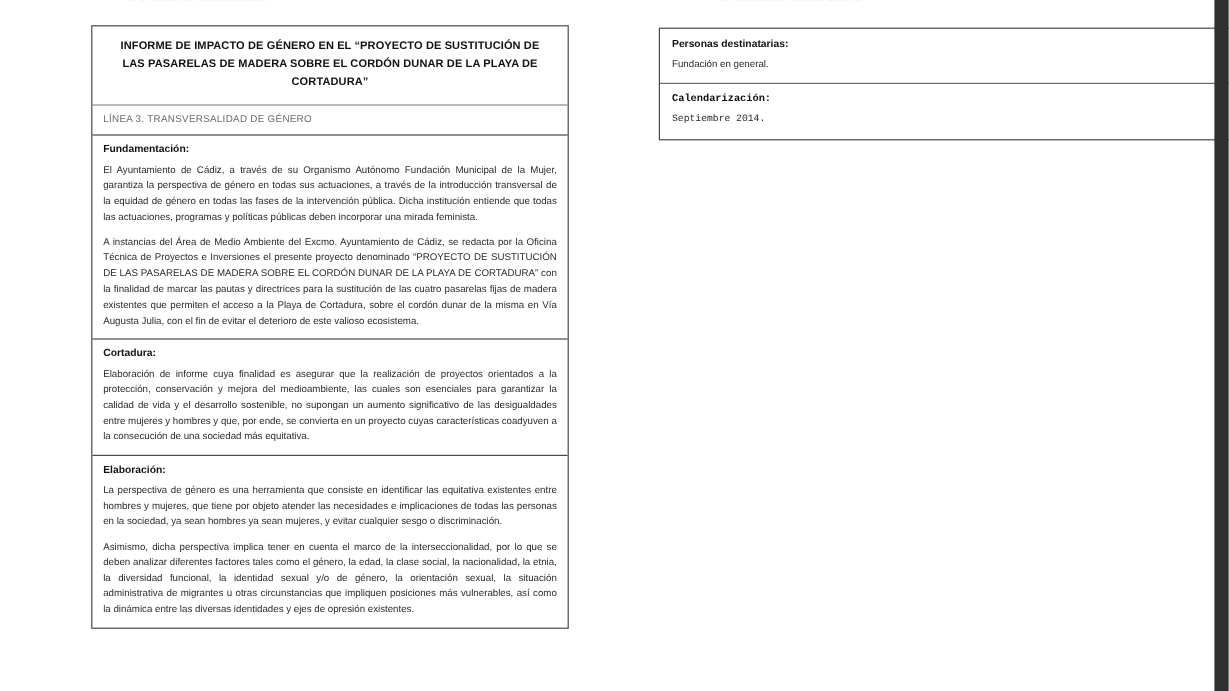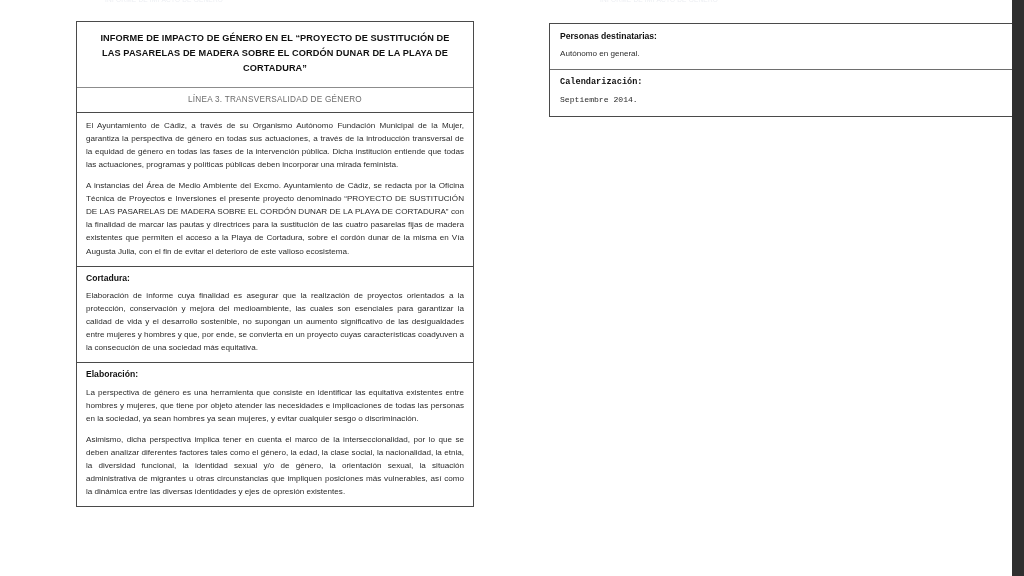--- a/index.html
+++ b/index.html
@@ -69,21 +69,20 @@
     font-weight: bold;
     line-height: 1.65;
     color: #111111;
     letter-spacing: .1px;
   }
 
   
   .line-row {
     padding: 7px 9px 8px 9px;
     border-top: 1.1px solid #8c8c8c;
-    text-align: center;
   }
   .line-row .t {
     font-size: 8.2px;
     color: #6b6b6b;
     letter-spacing: .25px;
   }
 
   
   .section-row {
     border-top: 1.5px solid #4a4a4a;
@@ -138,20 +137,21 @@
 
     <div class="row title-row">
       <div class="t">INFORME DE IMPACTO DE GÉNERO EN EL “PROYECTO DE SUSTITUCIÓN DE LAS PASARELAS DE MADERA SOBRE EL CORDÓN DUNAR DE LA PLAYA DE CORTADURA”</div>
     </div>
 
     <div class="line-row">
       <div class="t">LÍNEA 3. TRANSVERSALIDAD DE GÉNERO</div>
     </div>
 
     <div class="section-row">
+      <p class="section-heading">Fundamentación:</p>
       <p class="para">El Ayuntamiento de Cádiz, a través de su Organismo Autónomo Fundación Municipal de la Mujer, garantiza la perspectiva de género en todas sus actuaciones, a través de la introducción transversal de la equidad de género en todas las fases de la intervención pública. Dicha institución entiende que todas las actuaciones, programas y políticas públicas deben incorporar una mirada feminista.</p>
       <p class="para">A instancias del Área de Medio Ambiente del Excmo. Ayuntamiento de Cádiz, se redacta por la Oficina Técnica de Proyectos e Inversiones el presente proyecto denominado “PROYECTO DE SUSTITUCIÓN DE LAS PASARELAS DE MADERA SOBRE EL CORDÓN DUNAR DE LA PLAYA DE CORTADURA” con la finalidad de marcar las pautas y directrices para la sustitución de las cuatro pasarelas fijas de madera existentes que permiten el acceso a la Playa de Cortadura, sobre el cordón dunar de la misma en Vía Augusta Julia, con el fin de evitar el deterioro de este valioso ecosistema.</p>
     </div>
 
     <div class="section-row">
       <p class="section-heading">Cortadura:</p>
       <p class="para">Elaboración de informe cuya finalidad es asegurar que la realización de proyectos orientados a la protección, conservación y mejora del medioambiente, las cuales son esenciales para garantizar la calidad de vida y el desarrollo sostenible, no supongan un aumento significativo de las desigualdades entre mujeres y hombres y que, por ende, se convierta en un proyecto cuyas características coadyuven a la consecución de una sociedad más equitativa.</p>
     </div>
 
     <div class="section-row">
@@ -159,21 +159,21 @@
       <p class="para">La perspectiva de género es una herramienta que consiste en identificar las equitativa existentes entre hombres y mujeres, que tiene por objeto atender las necesidades e implicaciones de todas las personas en la sociedad, ya sean hombres ya sean mujeres, y evitar cualquier sesgo o discriminación.</p>
       <p class="para">Asimismo, dicha perspectiva implica tener en cuenta el marco de la interseccionalidad, por lo que se deben analizar diferentes factores tales como el género, la edad, la clase social, la nacionalidad, la etnia, la diversidad funcional, la identidad sexual y/o de género, la orientación sexual, la situación administrativa de migrantes u otras circunstancias que impliquen posiciones más vulnerables, así como la dinámica entre las diversas identidades y ejes de opresión existentes.</p>
     </div>
 
   </div>
 
   <div class="doc-table" id="side-table" style="left:549px; top:23px; width:484px;">
 
     <div class="side-row">
       <p class="side-heading">Personas destinatarias:</p>
-      <p class="side-value">Autónomo en general.</p>
+      <p class="side-value">Fundación en general.</p>
     </div>
 
     <div class="side-row">
       <p class="side-heading">Calendarización:</p>
       <p class="side-value">Septiembre 2014.</p>
     </div>
 
   </div>
 
   <div class="right-gutter"></div>

